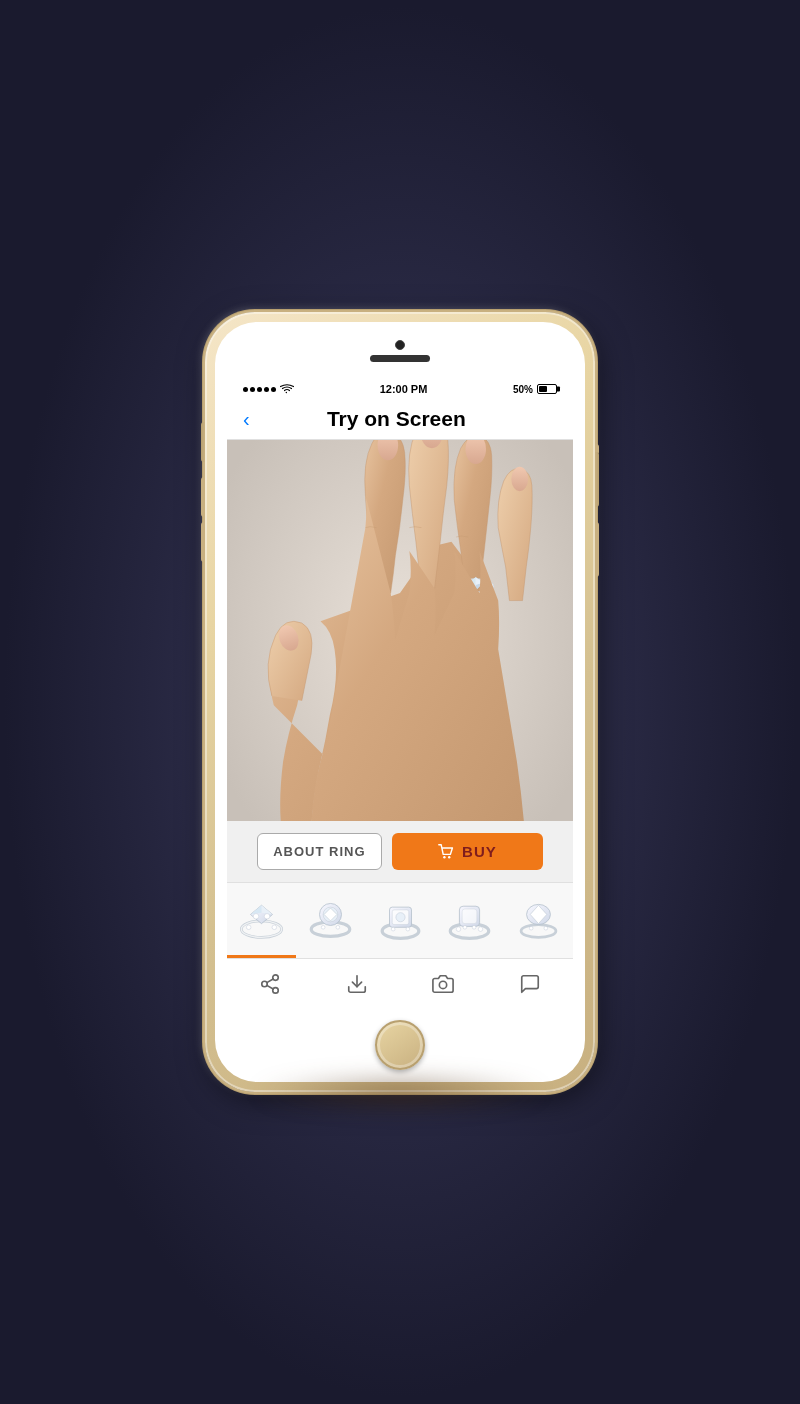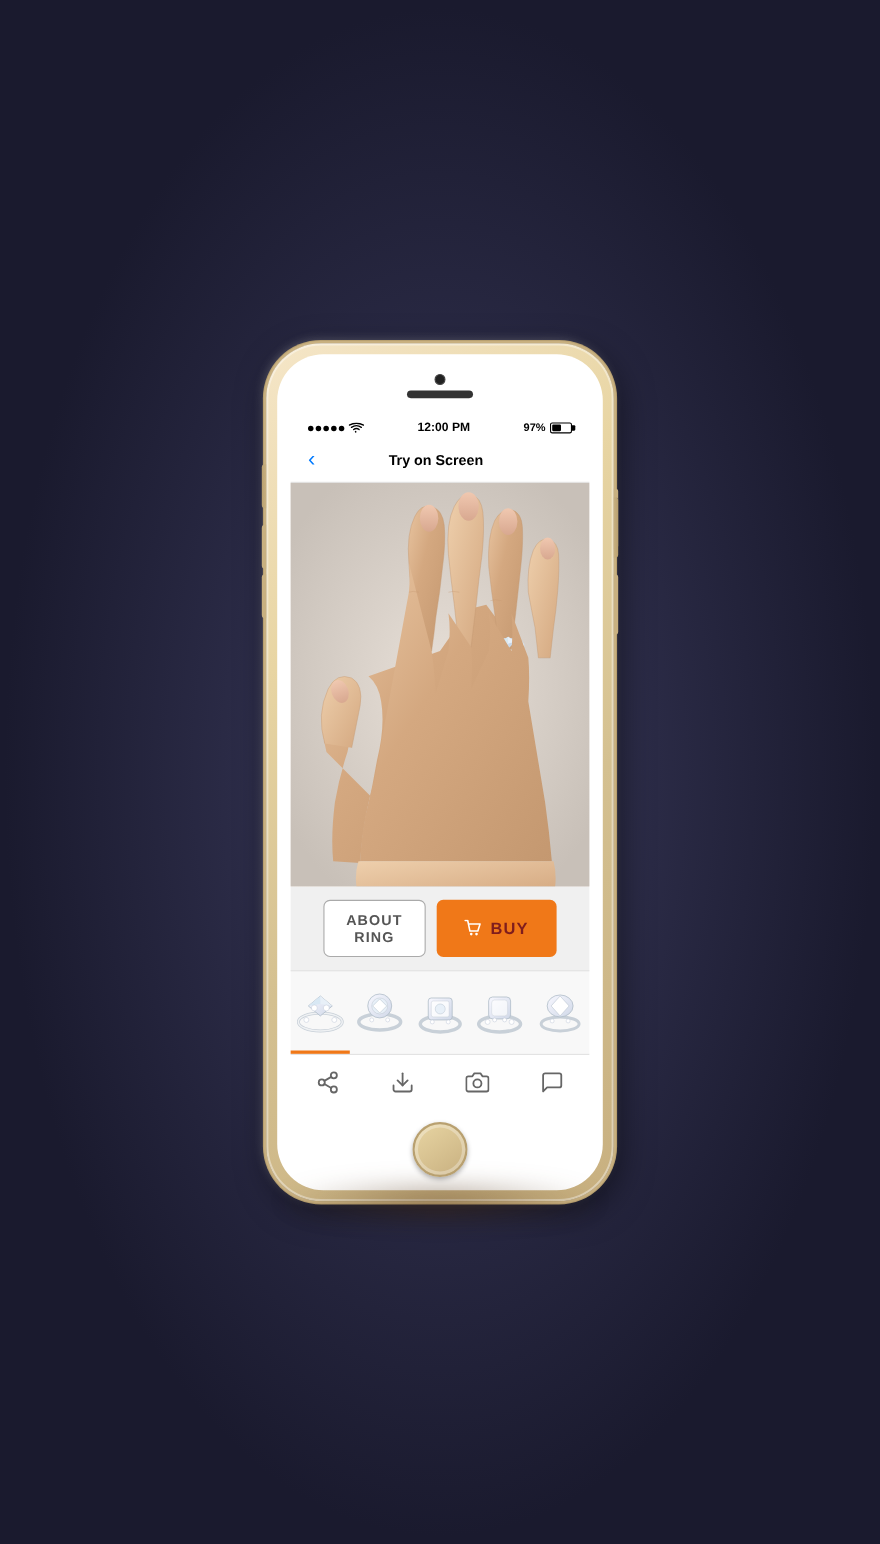--- a/index.html
+++ b/index.html
@@ -17,21 +17,21 @@
       width: 800px;
       height: 1404px;
       display: flex;
       justify-content: center;
       align-items: center;
       background: radial-gradient(ellipse at center, #3a3a5c 0%, #1a1a2e 70%);
     }
 
     
     .phone {
-      width: 316px;
+      width: 390px;
       height: 780px;
       background: linear-gradient(145deg, #f5e6c8 0%, #e8d5a3 30%, #d4c090 60%, #c8b080 100%);
       border-radius: 50px;
       position: relative;
       box-shadow:
         0 0 0 2px #c8b080,
         0 0 0 3px #b8a070,
         4px 8px 30px rgba(0,0,0,0.5),
         -2px -2px 10px rgba(255,255,255,0.3),
         inset 0 0 0 2px rgba(255,255,255,0.4);
@@ -196,21 +196,21 @@
       font-size: 20px;
       color: #007aff;
       cursor: pointer;
       margin-right: 10px;
       font-weight: 300;
     }
 
     .nav-title {
       flex: 1;
       text-align: center;
-      font-size: 13px;
+      font-size: 21px;
       font-weight: 600;
       color: #000;
       margin-right: 24px;
     }
 
     
     .hand-area {
       flex: 1;
       background: linear-gradient(160deg, #d8d0c8 0%, #e8e0d8 30%, #f0e8e0 50%, #e0d8d0 70%, #d8cfc8 100%);
       position: relative;
@@ -346,21 +346,21 @@
               </div>
               <svg width="14" height="10" viewBox="0 0 14 10">
                 <path d="M7 8.5 A0.7 0.7 0 1 1 7 8.499Z" fill="#000"></path>
                 <path d="M4.5 6.5 Q7 4.5 9.5 6.5" stroke="#000" stroke-width="1.2" fill="none" stroke-linecap="round"></path>
                 <path d="M2.5 4.5 Q7 1.5 11.5 4.5" stroke="#000" stroke-width="1.2" fill="none" stroke-linecap="round"></path>
                 <path d="M0.5 2.5 Q7 -1 13.5 2.5" stroke="#000" stroke-width="1.2" fill="none" stroke-linecap="round"></path>
               </svg>
             </div>
             <div style="font-size:11px;font-weight:600;">12:00 PM</div>
             <div class="status-right">
-              <span style="font-size:10px;font-weight:600;">97%</span>
+              <span style="font-size:10px;font-weight:600;">50%</span>
               <div class="battery-body">
                 <div class="battery-fill"></div>
               </div>
             </div>
           </div>
 
           <div class="nav-bar">
             <span class="back-button">‹</span>
             <span class="nav-title">Try on Screen</span>
           </div>

